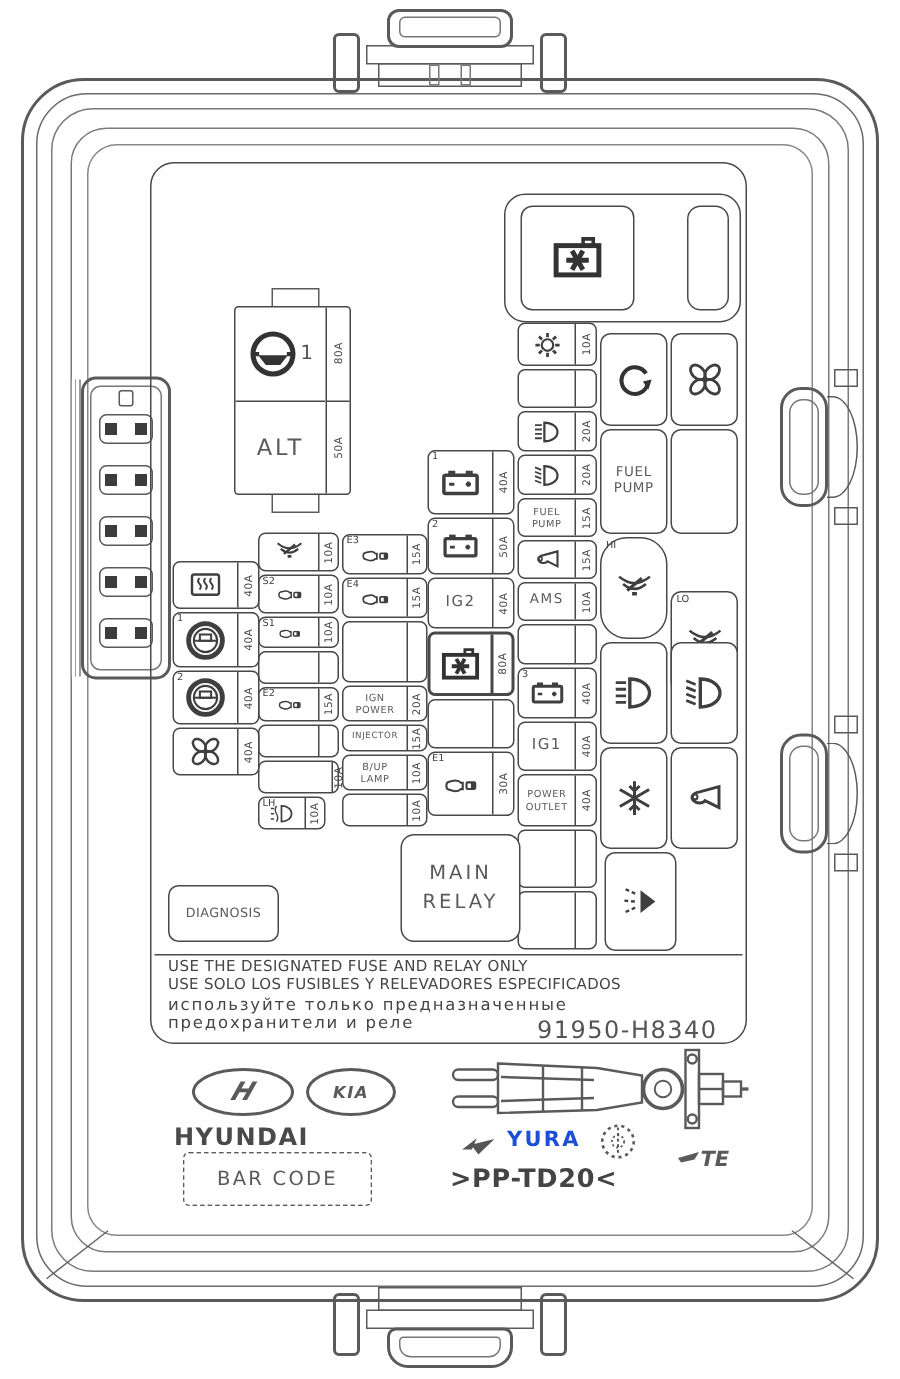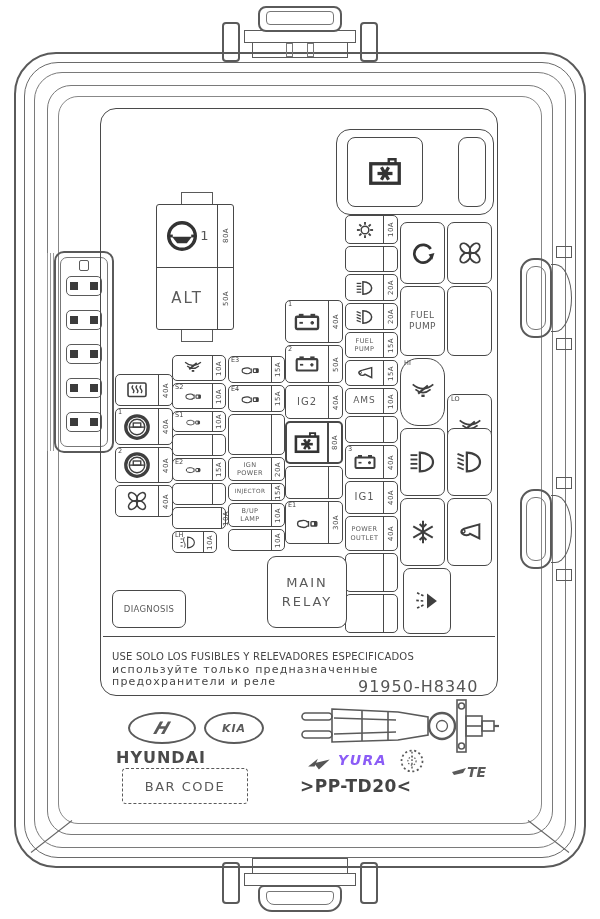--- a/index.html
+++ b/index.html
@@ -634,20 +634,21 @@
         <span class="lbl" style="font-size:8.5px;letter-spacing:.3px;">DIAGNOSIS</span>
       </div>
     </div>
   <div class="c" style="left:267px;top:556px;width:80px;height:72px;border-radius:9px;">
       <div class="m">
         <span class="big"><span>MAIN</span><br><span>RELAY</span></span>
       </div>
     </div>
 
   <div class="abs" style="left:103px;top:636px;width:392px;height:0;border-top:1.3px solid #4a4a4a;"></div>
+  <div class="ftxt" style="left:112px;top:639px;font-size:10px;letter-spacing:.3px;">USE THE DESIGNATED FUSE AND RELAY ONLY</div>
   <div class="ftxt" style="left:112px;top:651px;font-size:10px;letter-spacing:.2px;">USE SOLO LOS FUSIBLES Y RELEVADORES ESPECIFICADOS</div>
   <div class="ftxt" style="left:112px;top:663px;font-size:11px;letter-spacing:1.2px;font-weight:500;">используйте только предназначенные</div>
   <div class="ftxt" style="left:112px;top:675px;font-size:11px;letter-spacing:1.2px;font-weight:500;">предохранители и реле</div>
   <div class="ftxt" style="left:358px;top:677px;font-size:16px;letter-spacing:1px;color:#555;">91950-H8340</div>
 
   <div class="abs" style="left:128px;top:712px;width:68px;height:32px;border:2.2px solid #5a5a5a;border-radius:50%;display:flex;align-items:center;justify-content:center;">
     <span style="font-size:17px;font-weight:bold;font-style:italic;color:#5a5a5a;transform:skewX(-20deg);">H</span>
   </div>
   <div class="abs" style="left:204px;top:712px;width:60px;height:32px;border:2px solid #5a5a5a;border-radius:50%;display:flex;align-items:center;justify-content:center;">
     <span style="font-size:11px;font-weight:bold;font-style:italic;color:#5a5a5a;letter-spacing:1px;">KIA</span>
@@ -675,21 +676,21 @@
       <line x1="166" y1="32" x2="182" y2="32"></line>
       <rect x="182" y="27" width="12" height="10"></rect>
       <line x1="194" y1="32" x2="199" y2="32" stroke-width="2.2"></line>
     </g>
   </svg>
 
   <svg class="abs" style="left:306px;top:750px;" width="28" height="22" viewBox="0 0 26 20">
     <path d="M2,15 L11,8 L8,15 Z" fill="#555"></path>
     <path d="M7.5,12 L22,8.5 L12,18 Z" fill="#555"></path>
   </svg>
-  <div class="ftxt" style="left:338px;top:752px;font-size:14px;font-weight:bold;font-style:italic;letter-spacing:1.5px;color:#8b5cf6;">YURA</div>
+  <div class="ftxt" style="left:338px;top:752px;font-size:14px;font-weight:bold;letter-spacing:1.5px;color:#1d4ed8;">YURA</div>
   <svg class="abs" style="left:398px;top:747px;" width="28" height="28" viewBox="0 0 24 24">
     <circle cx="12" cy="12" r="9" stroke="#5a5a5a" fill="none" stroke-width="1.5" stroke-dasharray="1.8,2.2"></circle>
     <line x1="12" y1="4" x2="12" y2="20" stroke="#5a5a5a" stroke-width="1.2" stroke-dasharray="1.6,1.6"></line>
     <circle cx="12" cy="12" r="3.5" stroke="#5a5a5a" fill="none" stroke-width="1" stroke-dasharray="1.2,1.4"></circle>
   </svg>
   <div class="ftxt" style="left:300px;top:776px;font-size:17px;font-weight:bold;letter-spacing:.5px;color:#444;">&gt;PP-TD20&lt;</div>
   <svg class="abs" style="left:450px;top:758px;" width="46" height="26" viewBox="0 0 46 26">
     <path d="M2,14 L16,10 L13,15 L4,17 Z" fill="#5a5a5a"></path>
     <text x="17" y="19" font-size="14" font-style="italic" font-weight="bold" fill="#5a5a5a">TE</text>
   </svg>

